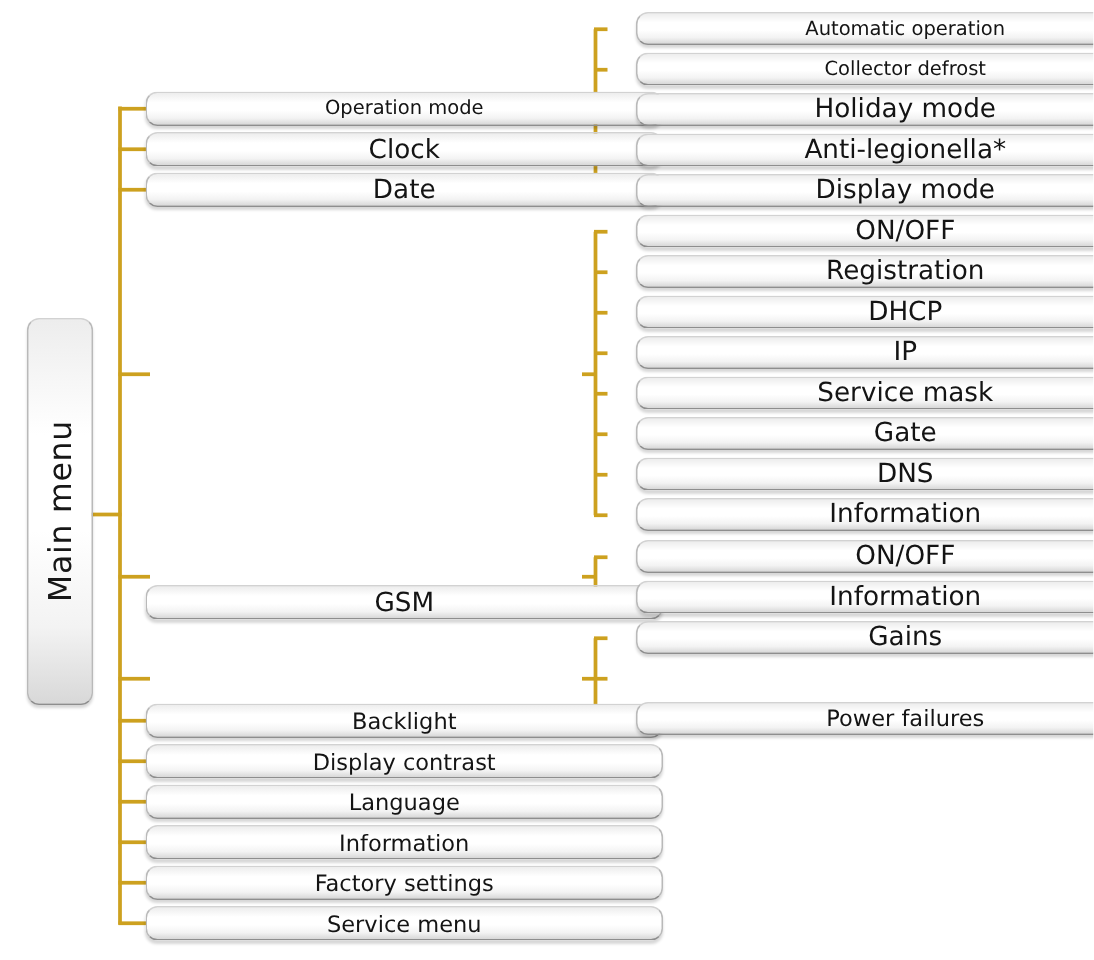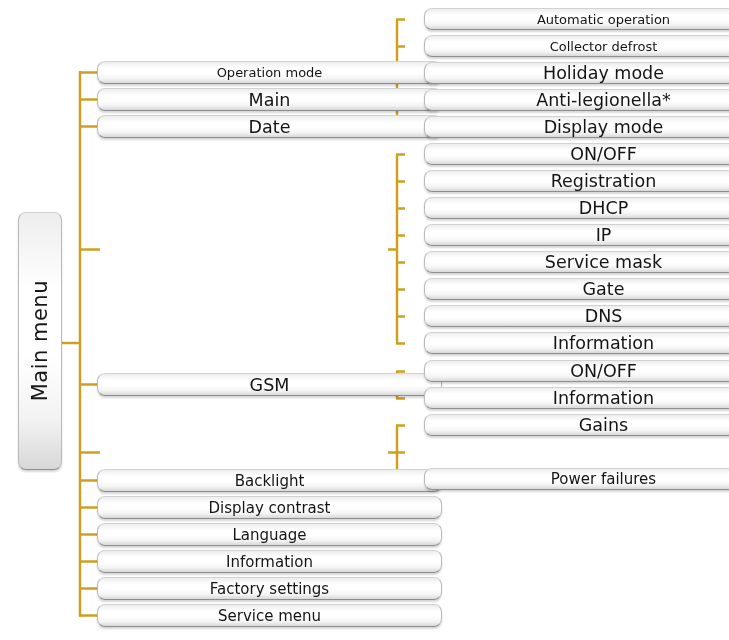--- a/index.html
+++ b/index.html
@@ -96,23 +96,23 @@
       <line x1="396" y1="452.5" x2="405" y2="452.5"></line>
       <line x1="396" y1="479.5" x2="405" y2="479.5"></line>
     </g>
   </svg>
 
   <div class="node root">
     <span>Main menu</span>
   </div>
 
   <div class="node mid fs-sm" style="top:61px">Operation mode</div>
-  <div class="node mid fs-lg" style="top:88px">Main</div>
+  <div class="node mid fs-lg" style="top:88px">Clock</div>
   <div class="node mid fs-lg" style="top:115px">Date</div>
-  <div class="node mid fs-lg" style="top:373px">GSM</div>
+  <div class="node mid fs-lg" style="top:390px">GSM</div>
   <div class="node mid fs-md" style="top:469px">Backlight</div>
   <div class="node mid fs-md" style="top:496px">Display contrast</div>
   <div class="node mid fs-md" style="top:523px">Language</div>
   <div class="node mid fs-md" style="top:550px">Information</div>
   <div class="node mid fs-md" style="top:577px">Factory settings</div>
   <div class="node mid fs-md" style="top:604px">Service menu</div>
 
   <div class="node sub fs-sm" style="top:8px">Automatic operation</div>
   <div class="node sub fs-sm" style="top:35px">Collector defrost</div>
   <div class="node sub fs-lg" style="top:62px">Holiday mode</div>

